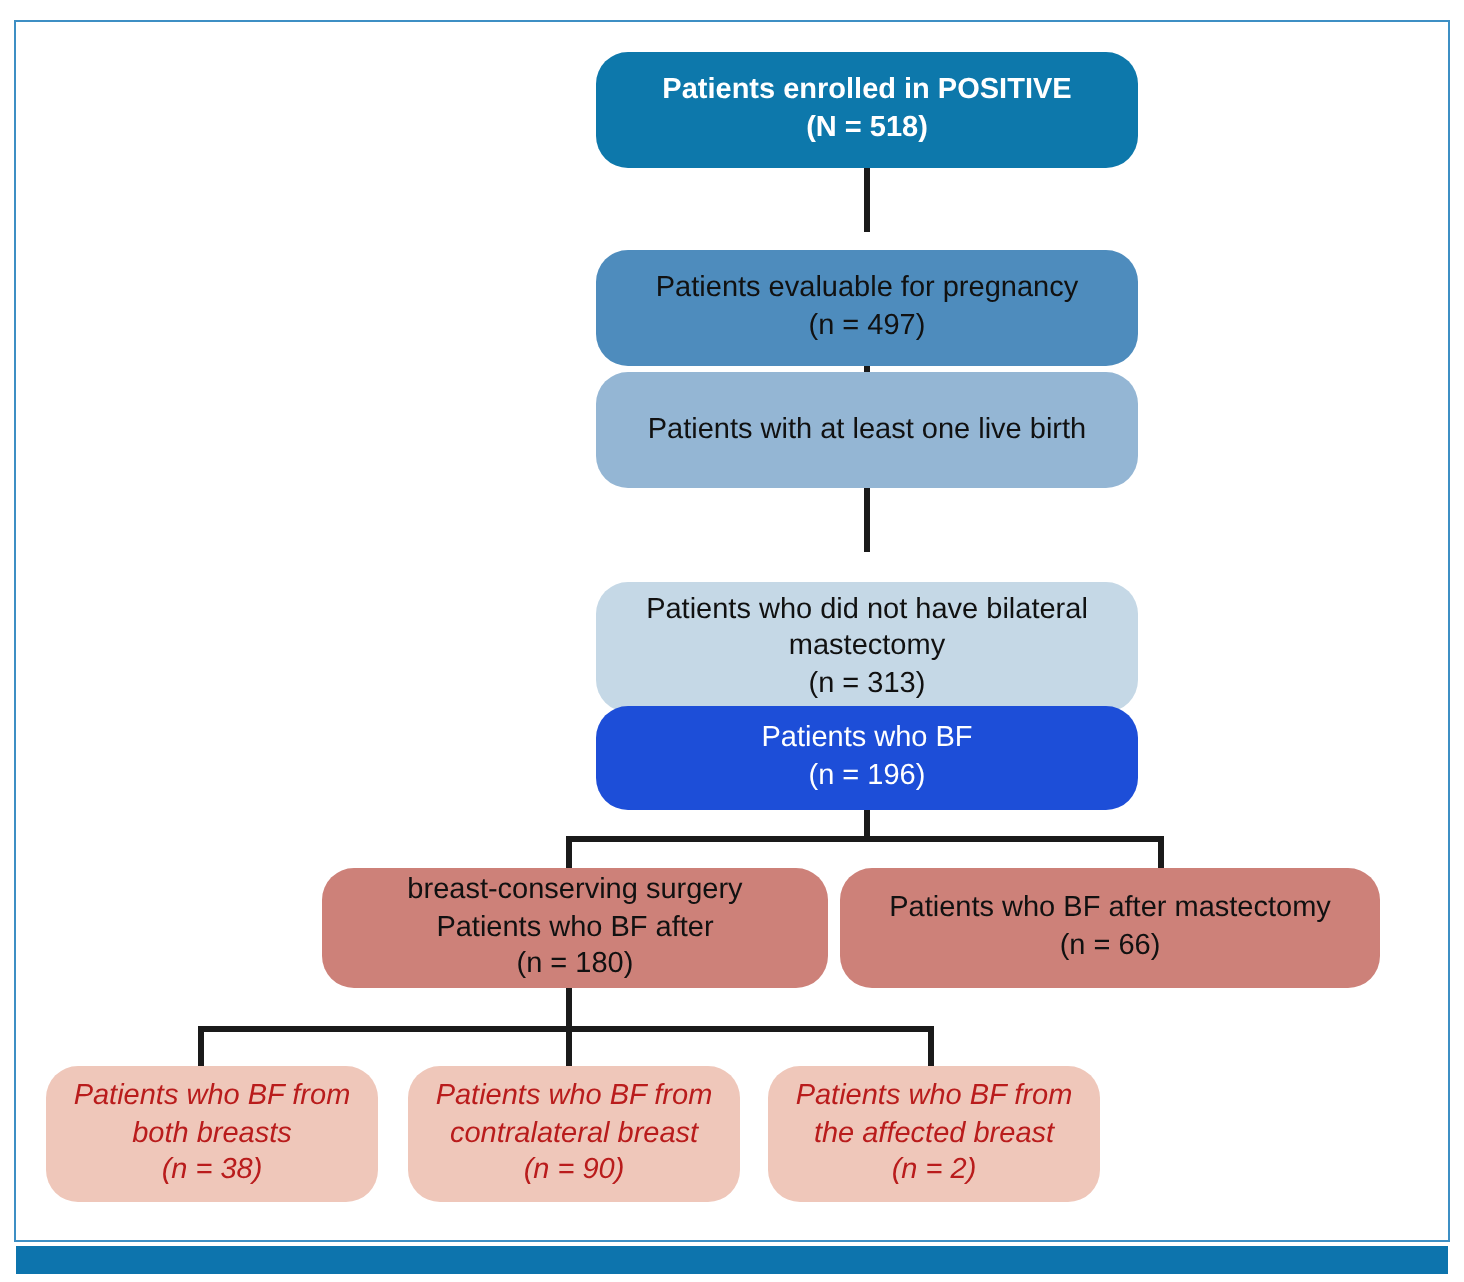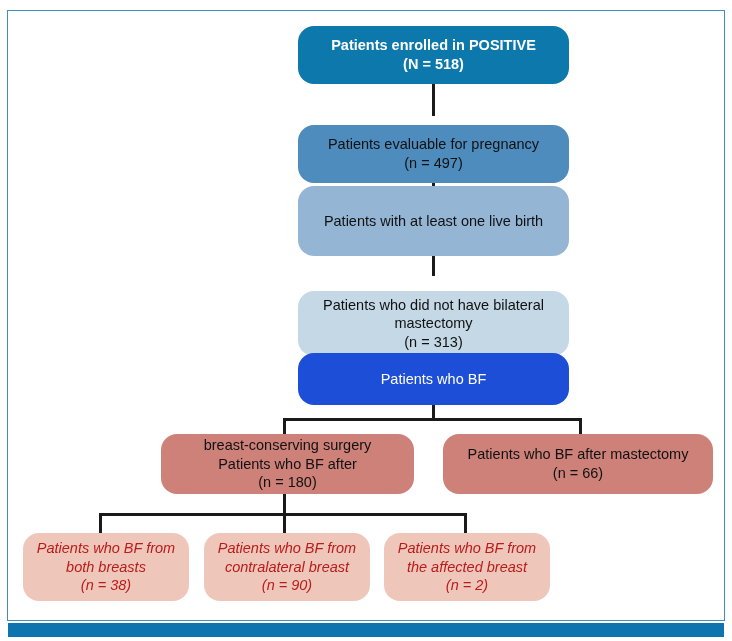--- a/index.html
+++ b/index.html
@@ -105,49 +105,50 @@
       </span>
     </div>
 
     <div class="node tone-blue-2" style="left:290px; top:95px; width:271px; height:58px;margin-top:19px;">
       <span class="lines">
         <span class="line">Patients evaluable for pregnancy</span>
         <span class="line">(n = 497)</span>
       </span>
     </div>
 
-    <div class="node tone-blue-3" style="left:290px; top:175px; width:271px; height:70px;">
+    <div class="node tone-blue-3" style="left:290px; top:175px; width:271px; height:58px;">
       <span class="lines">
         <span class="line">Patients with at least one live birth</span>
       </span>
     </div>
 
     <div class="node tone-blue-4" style="left:290px; top:255px; width:271px; height:65px;margin-top:25px;">
       <span class="lines">
         <span class="line">Patients who did not have bilateral</span>
         <span class="line">mastectomy</span>
         <span class="line">(n = 313)</span>
       </span>
     </div>
 
     <div class="node tone-red" style="left:290px; top:342px; width:271px; height:52px;">
       <span class="lines">
         <span class="line">Patients who BF</span>
+        <span class="line">(n = 196)</span>
       </span>
     </div>
 
     <div class="node tone-pink-1" style="left:153px; top:423px; width:253px; height:60px;">
       <span class="lines">
         <span class="line">breast-conserving surgery</span>
         <span class="line">Patients who BF after</span>
         <span class="line">(n = 180)</span>
       </span>
     </div>
 
-    <div class="node tone-pink-1" style="left:435px; top:423px; width:270px; height:60px;">
+    <div class="node tone-pink-1" style="left:412px; top:423px; width:270px; height:60px;">
       <span class="lines">
         <span class="line">Patients who BF after mastectomy</span>
         <span class="line">(n = 66)</span>
       </span>
     </div>
 
     <div class="node tone-pink-2" style="left:15px; top:522px; width:166px; height:68px;">
       <span class="lines">
         <span class="line">Patients who BF from</span>
         <span class="line">both breasts</span>

